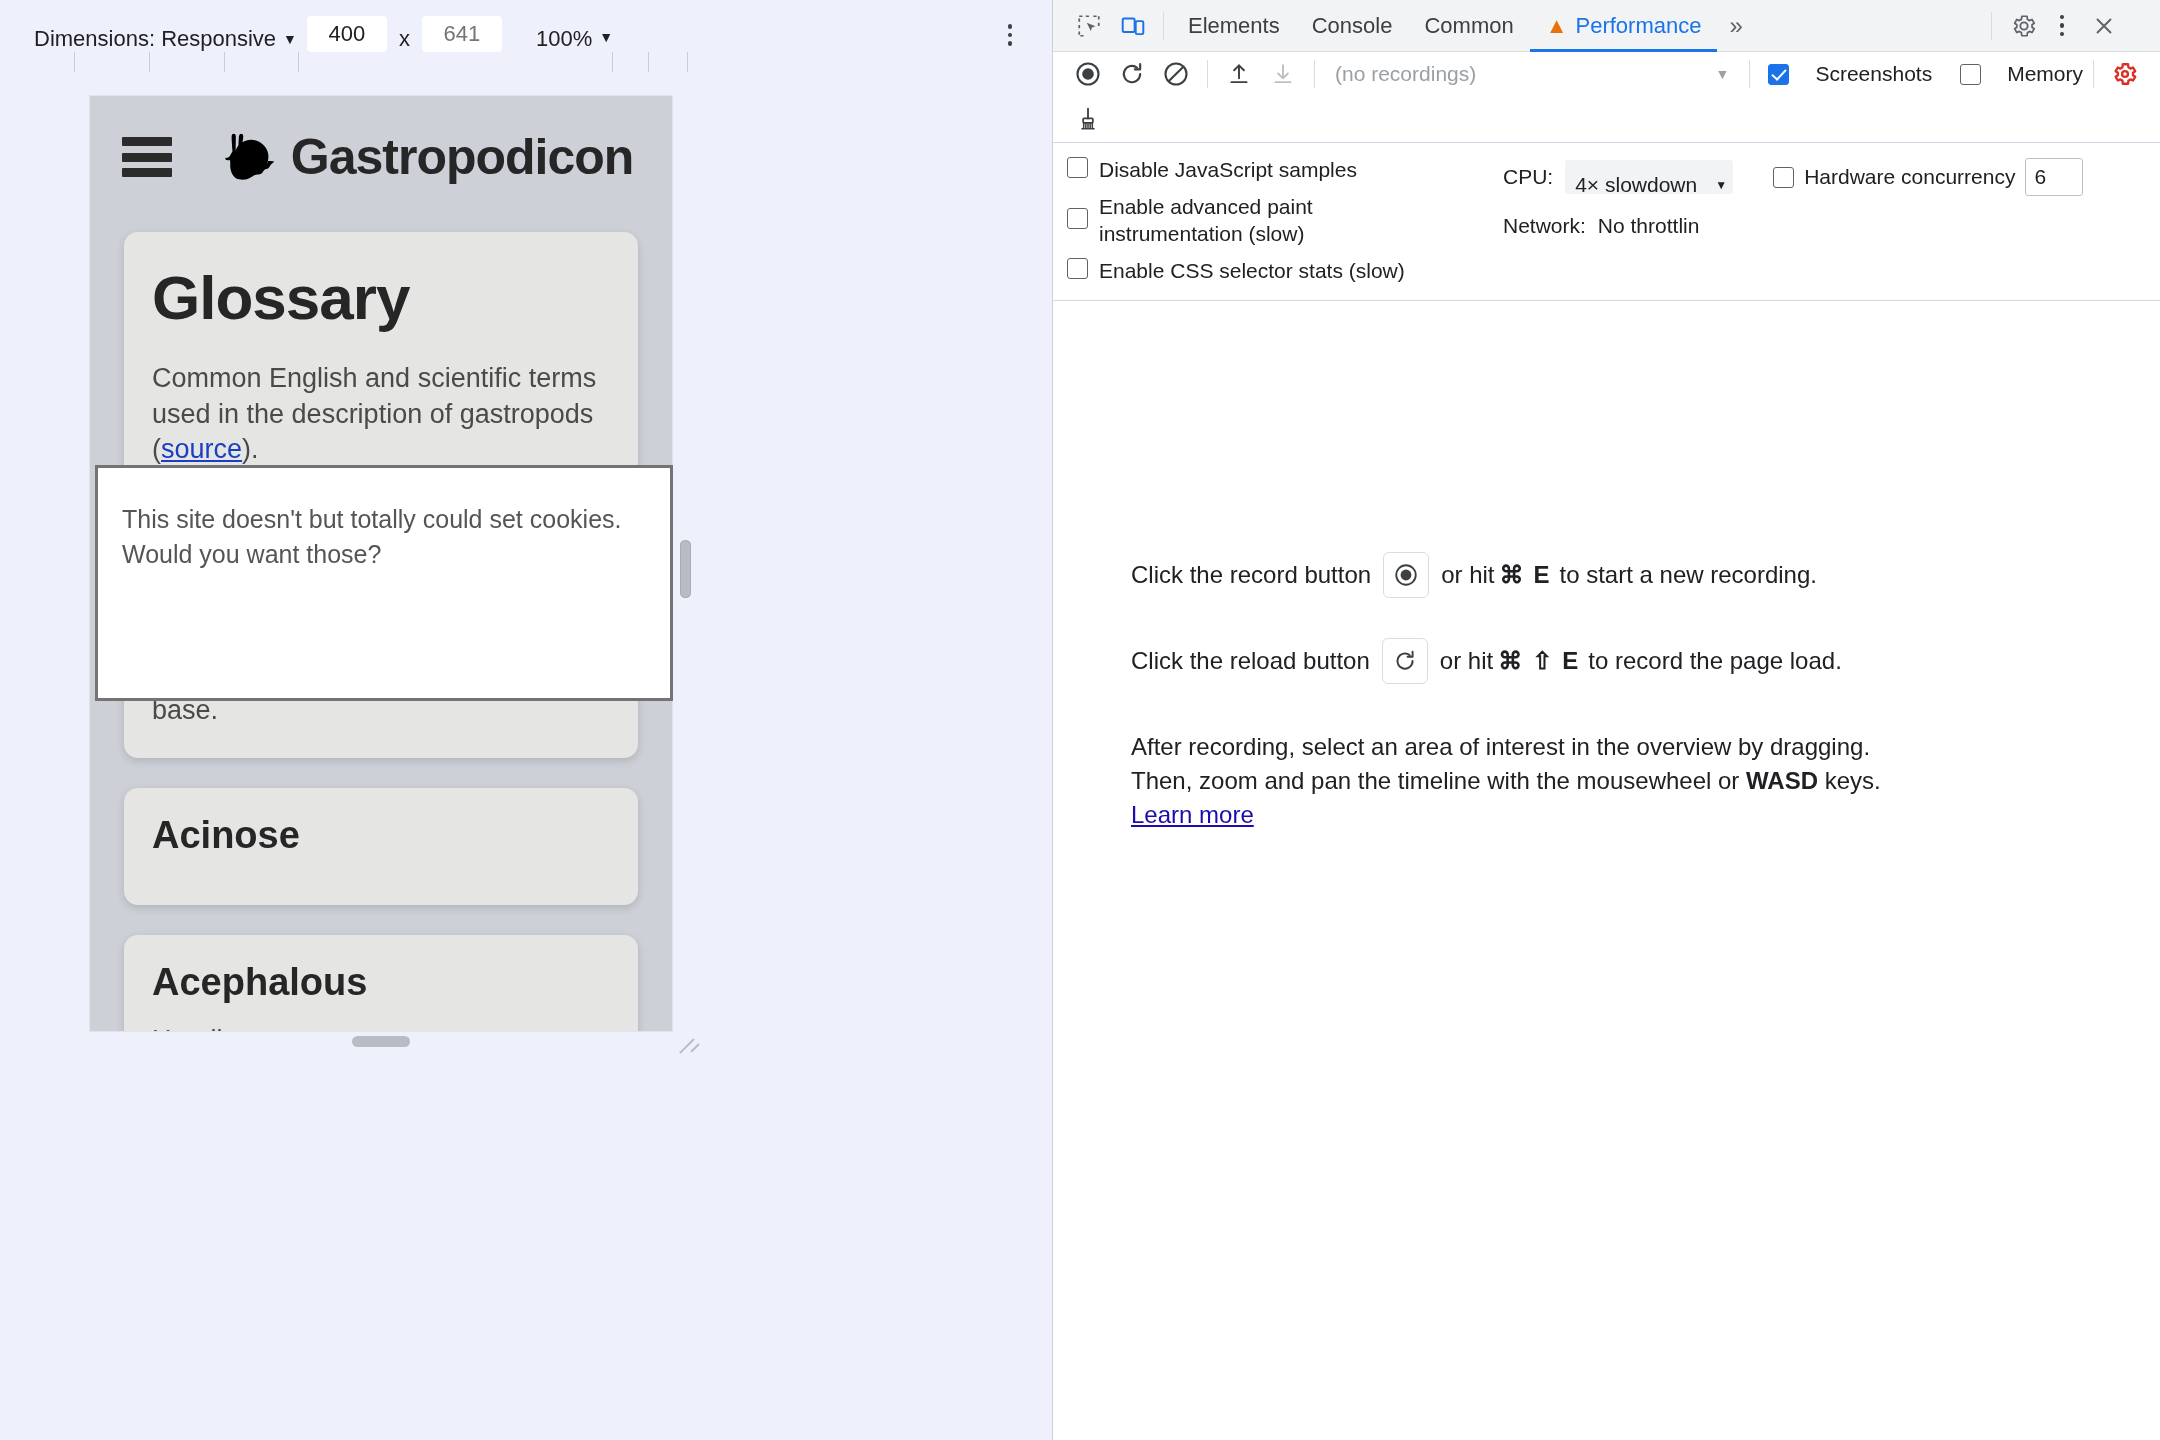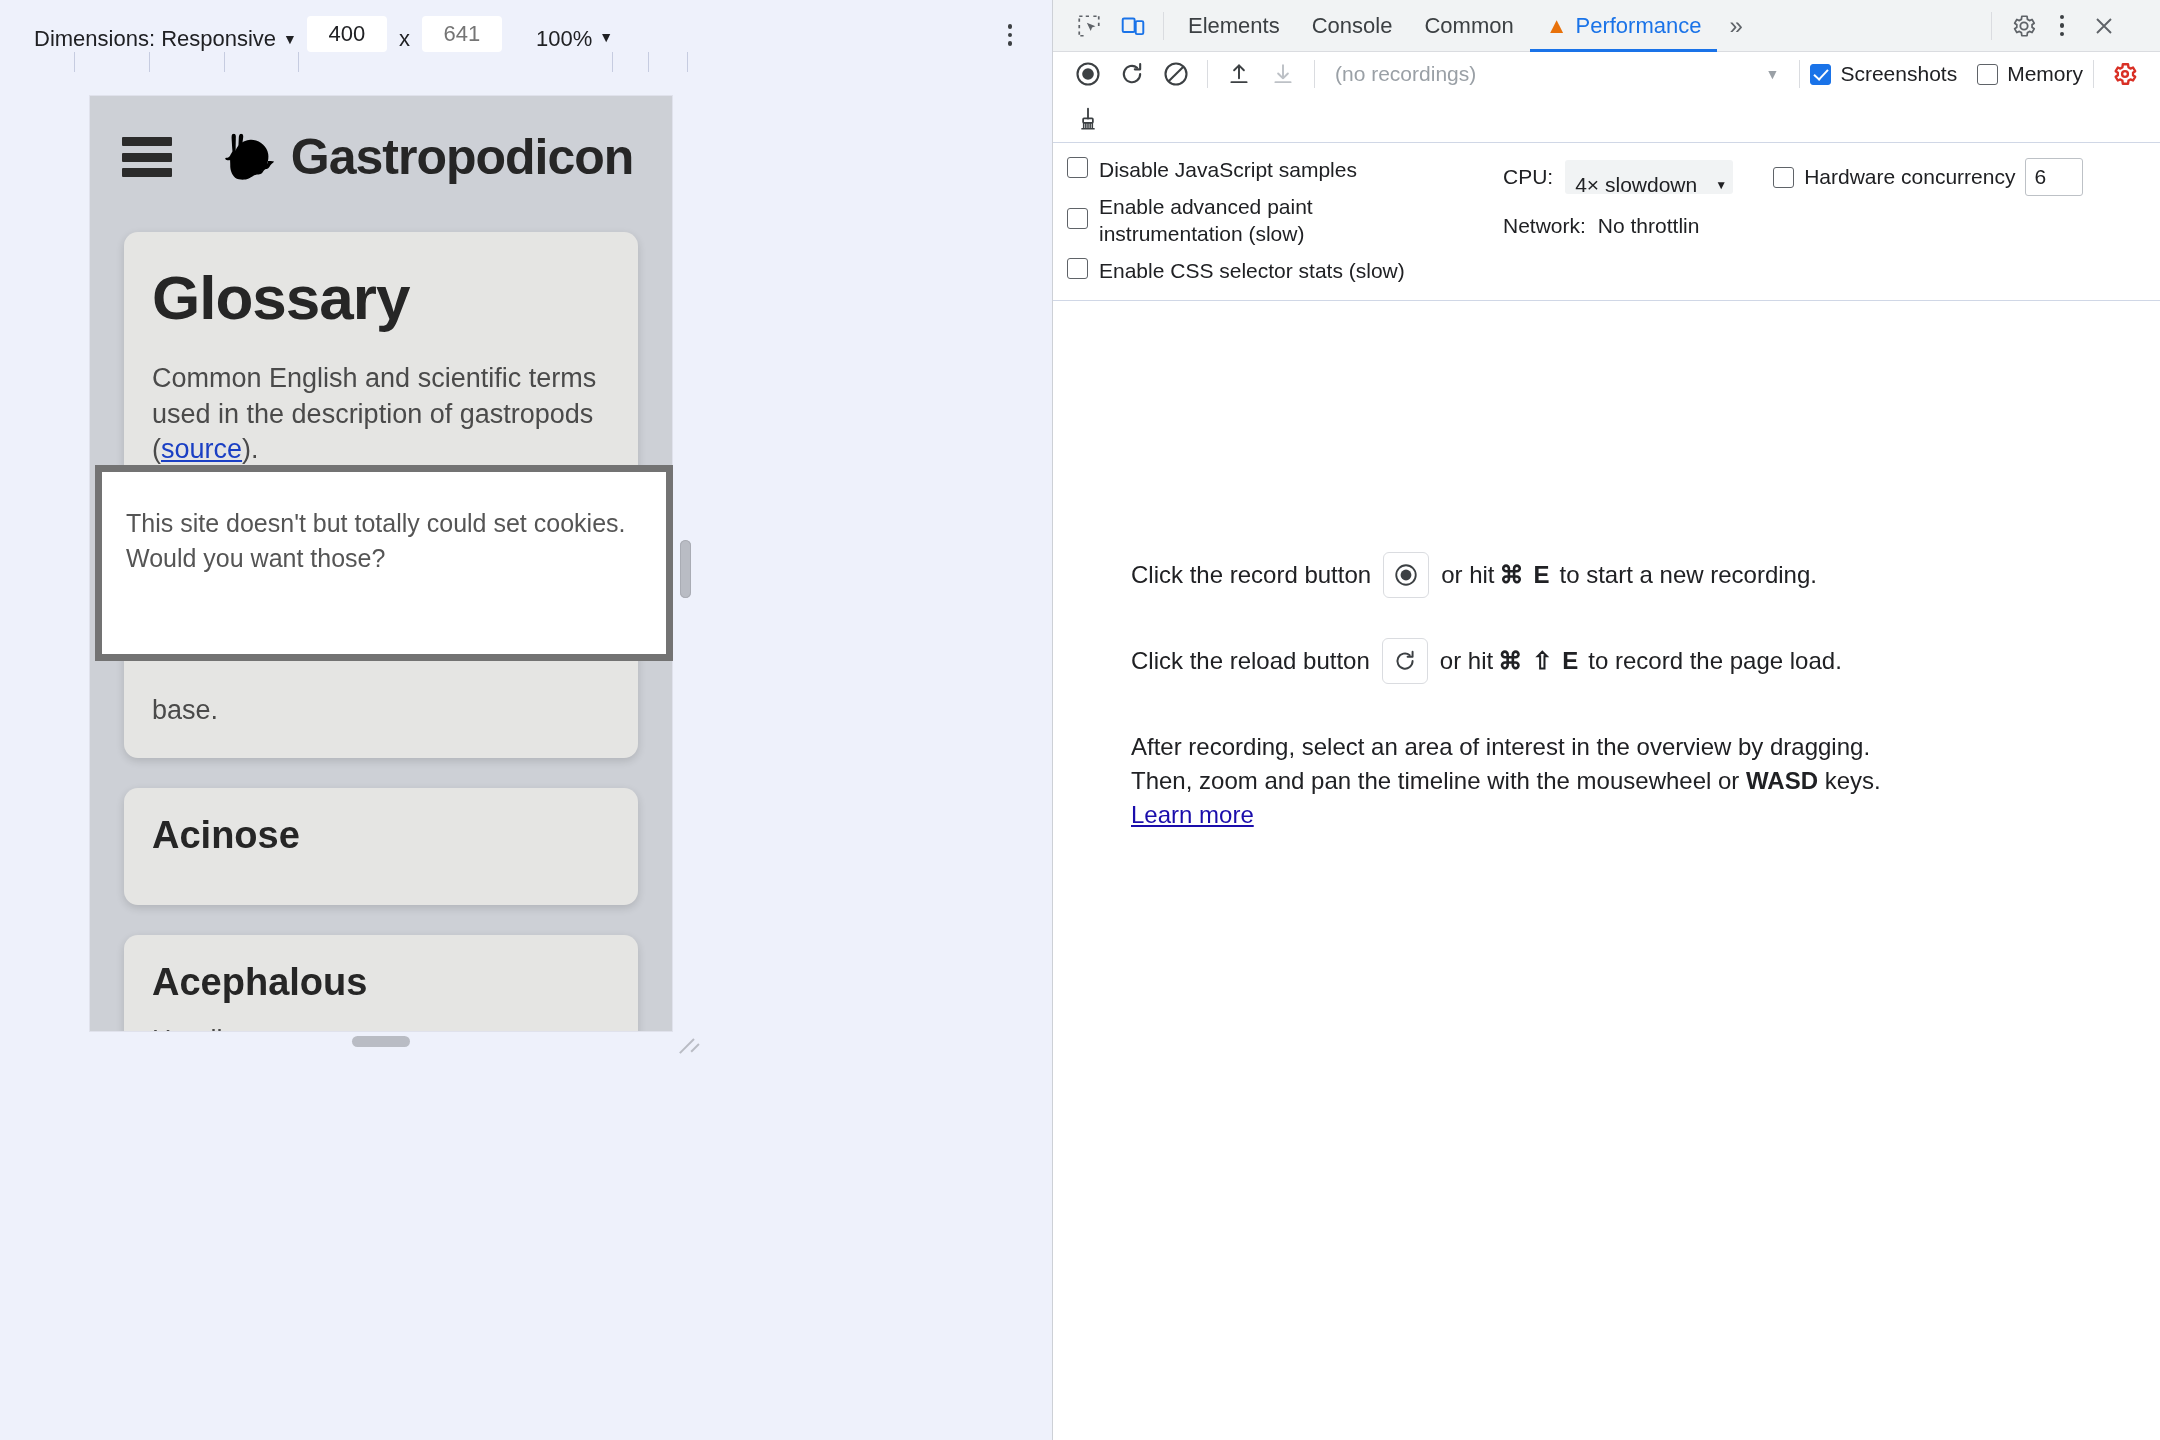--- a/index.html
+++ b/index.html
@@ -93,23 +93,23 @@
     background: #e5e5e3; border-radius: 14px;
     padding: 26px 28px 30px 28px;
     box-shadow: 0 3px 8px rgba(0,0,0,0.14);
   }
   .entry-card h2 { margin: 0 0 18px 0; font-size: 38px; font-weight: bold; color: #262626; }
   .entry-card p { margin: 0; font-size: 27px; line-height: 1.34; color: #4a4a4a; }
 
   
   #cookie-dialog {
     position: absolute; left: 95px; top: 465px;
-    width: 578px; height: 196px;
+    width: 578px; height: 236px;
     background: #ffffff;
-    border: 7px solid #737373;
+    border: 3px solid #737373;
     z-index: 40;
     padding: 34px 24px 0 24px;
   }
   #cookie-dialog p { margin: 0 0 34px 0; font-size: 25px; line-height: 1.38; color: #555; }
   .dlg-btns { display: flex; gap: 9px; }
   .dlg-btn {
     font-family: "Liberation Sans", sans-serif;
     font-size: 24px; color: #111;
     background: #efefef; border: 1.5px solid #767676; border-radius: 4px;
     padding: 5px 13px; cursor: pointer; line-height: 1.2;
@@ -161,21 +161,21 @@
   #perf-toolbar {
     min-height: 44px; display: flex; align-items: center;
     padding: 0 14px; background: #fff; gap: 2px;
   }
   .pt-btn { width: 42px; height: 40px; display: flex; align-items: center; justify-content: center; cursor: pointer; }
   .recordings-sel {
     display: flex; align-items: center; flex: 1; min-width: 0;
     font-size: 21px; color: #9aa0a6; padding-left: 10px; cursor: pointer;
   }
   .recordings-sel .rcaret { margin-left: auto; font-size: 14px; color: #9aa0a6; padding-right: 10px; }
-  .cb-wrap { display: flex; align-items: center; gap: 9px; font-size: 21px; color: #202124; cursor: pointer; white-space: nowrap; }
+  .cb-wrap { display: flex; align-items: center; gap: 26px; font-size: 21px; color: #202124; cursor: pointer; white-space: nowrap; margin-left: 8px; }
   .cbox { width: 21px; height: 21px; border: 1.8px solid #5f6368; border-radius: 3px; background: #fff; position: relative; flex: 0 0 21px; }
   .cbox.checked { background: #1a73e8; border-color: #1a73e8; }
   .cbox.checked:after {
     content: ""; position: absolute; left: 6px; top: 1.5px;
     width: 6px; height: 12px; border: solid #fff; border-width: 0 2.4px 2.4px 0; transform: rotate(43deg);
   }
   #perf-toolbar2 { height: 46px; display: flex; align-items: center; padding: 0 14px; background: #fff; }
   #perf-settings {
     border-top: 1px solid #d0d7e6; border-bottom: 1px solid #d0d7e6;
     background: #fff; padding: 14px 14px 16px 14px;

